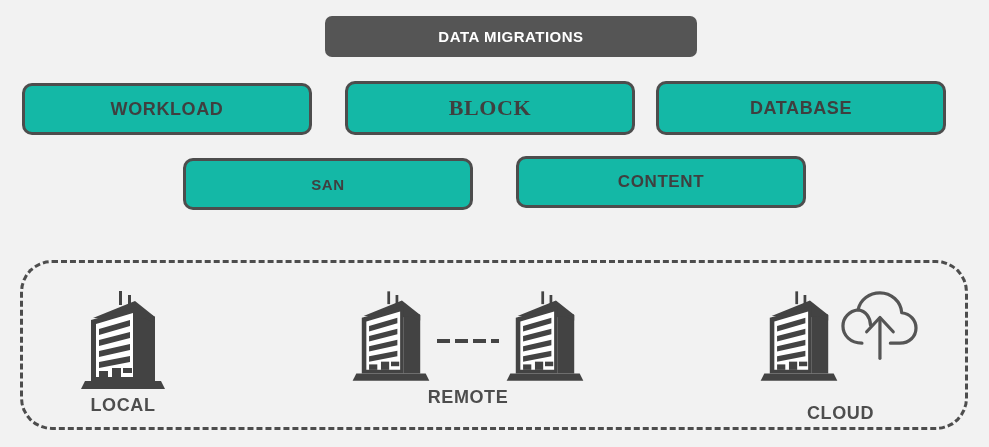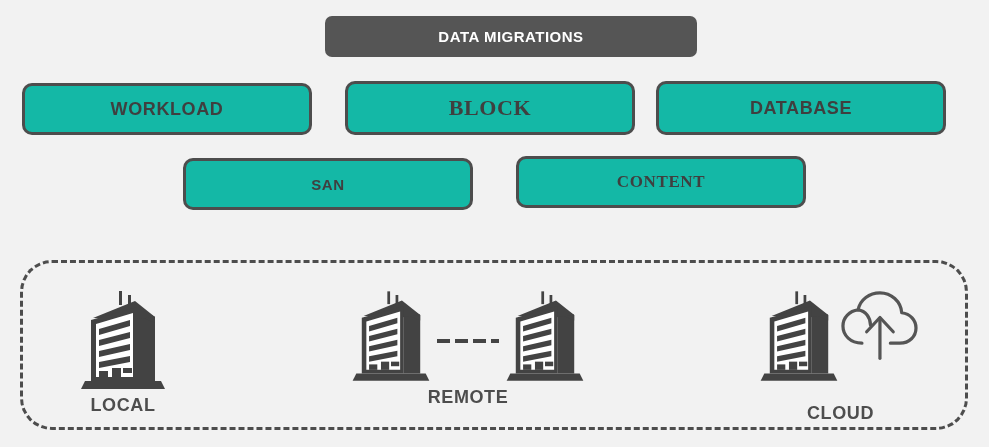--- a/index.html
+++ b/index.html
@@ -57,21 +57,21 @@
 
   #box-block    { left: 345px; top: 81px;  width: 290px; height: 54px; }
   #box-block .cat-label { font-size: 22px; font-family: Liberation Serif, serif; }
 
   #box-database { left: 656px; top: 81px;  width: 290px; height: 54px; }
   #box-database .cat-label { font-size: 18px; }
 
   #box-san      { left: 183px; top: 158px; width: 290px; height: 52px; }
   #box-san .cat-label { font-size: 15px; }
 
-  #box-content  { left: 516px; top: 156px; width: 290px; height: 52px; font-family: Liberation Serif, serif; }
+  #box-content  { left: 516px; top: 156px; width: 290px; height: 52px; }
   #box-content .cat-label { font-size: 17px; }
 
   
   #deployment-container {
     position: absolute;
     left: 20px;
     top: 260px;
     width: 948px;
     height: 170px;
     border: 3px dashed #4d4d4d;

